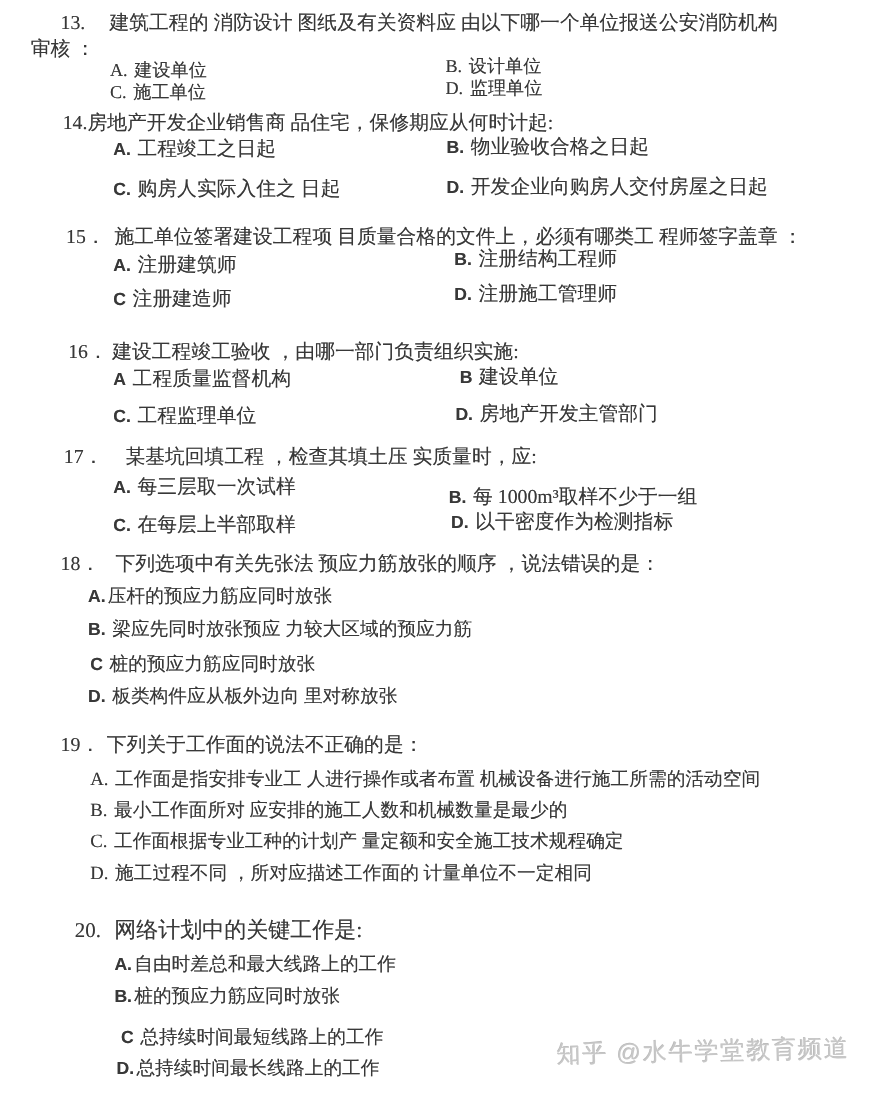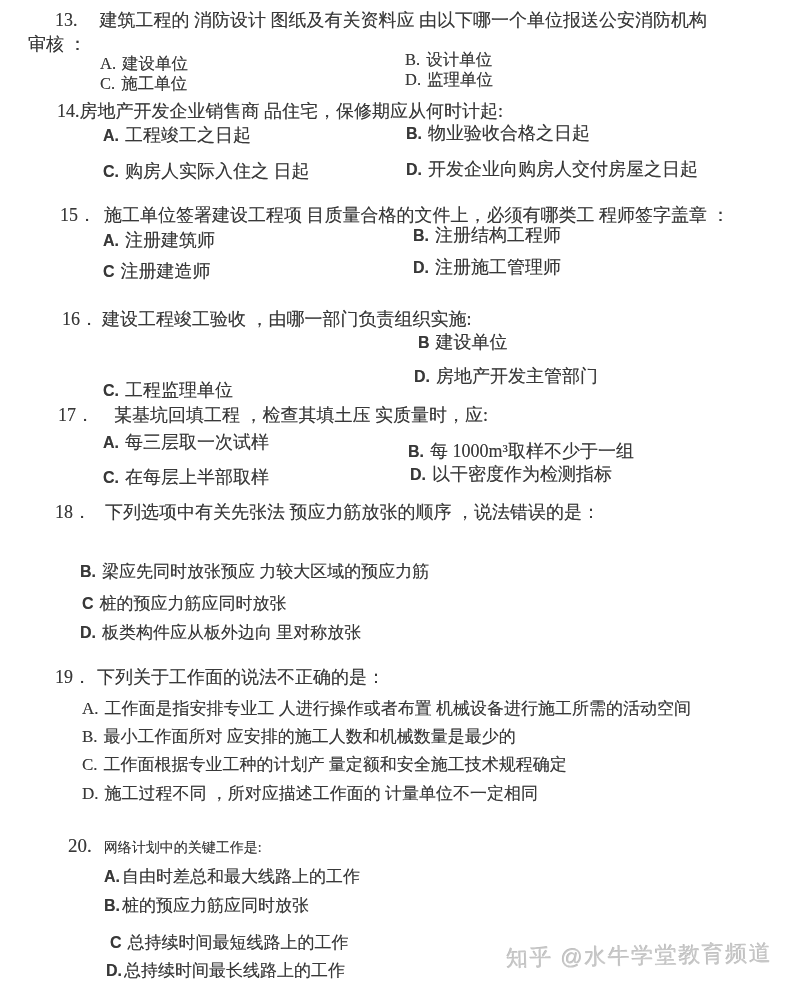--- a/index.html
+++ b/index.html
@@ -87,24 +87,27 @@
   <div class="line opt sans" style="left:103px;top:260px">
     <span class="ol">C</span><span class="ot">注册建造师</span>
   </div>
   <div class="line opt sans" style="left:413px;top:256px">
     <span class="ol">D.</span><span class="ot">注册施工管理师</span>
   </div>
 
   <div class="line" style="left:62px;top:308px">
     <span class="num" style="margin-right:4px">16．</span><span>建设工程竣工验收 ，由哪一部门负责组织实施:</span>
   </div>
+  <div class="line opt sans" style="left:103px;top:333px">
+    <span class="ol">A</span><span class="ot">工程质量监督机构</span>
+  </div>
   <div class="line opt sans" style="left:418px;top:331px">
     <span class="ol">B</span><span class="ot">建设单位</span>
   </div>
-  <div class="line opt sans" style="left:103px;top:379px">
+  <div class="line opt sans" style="left:103px;top:367px">
     <span class="ol">C.</span><span class="ot">工程监理单位</span>
   </div>
   <div class="line opt sans" style="left:414px;top:365px">
     <span class="ol">D.</span><span class="ot">房地产开发主管部门</span>
   </div>
 
   <div class="line" style="left:58px;top:404px">
     <span class="num" style="margin-right:20px">17．</span><span>某基坑回填工程 ，检查其填土压 实质量时，应:</span>
   </div>
   <div class="line opt sans" style="left:103px;top:431px">
@@ -115,20 +118,23 @@
   </div>
   <div class="line opt sans" style="left:103px;top:466px">
     <span class="ol">C.</span><span class="ot">在每层上半部取样</span>
   </div>
   <div class="line opt sans" style="left:410px;top:463px">
     <span class="ol">D.</span><span class="ot">以干密度作为检测指标</span>
   </div>
 
   <div class="line" style="left:55px;top:501px">
     <span class="num" style="margin-right:14px">18．</span><span>下列选项中有关先张法 预应力筋放张的顺序 ，说法错误的是：</span>
+  </div>
+  <div class="line opt sans tight mid" style="left:80px;top:531px">
+    <span class="ol">A.</span><span class="ot">压杆的预应力筋应同时放张</span>
   </div>
   <div class="line opt sans mid" style="left:80px;top:561px">
     <span class="ol">B.</span><span class="ot">梁应先同时放张预应 力较大区域的预应力筋</span>
   </div>
   <div class="line opt sans mid" style="left:82px;top:593px">
     <span class="ol">C</span><span class="ot">桩的预应力筋应同时放张</span>
   </div>
   <div class="line opt sans mid" style="left:80px;top:622px">
     <span class="ol">D.</span><span class="ot">板类构件应从板外边向 里对称放张</span>
   </div>
@@ -143,21 +149,21 @@
     <span class="ol">B.</span><span class="ot">最小工作面所对 应安排的施工人数和机械数量是最少的</span>
   </div>
   <div class="line opt mid" style="left:82px;top:754px">
     <span class="ol">C.</span><span class="ot">工作面根据专业工种的计划产 量定额和安全施工技术规程确定</span>
   </div>
   <div class="line opt mid" style="left:82px;top:783px">
     <span class="ol">D.</span><span class="ot">施工过程不同 ，所对应描述工作面的 计量单位不一定相同</span>
   </div>
 
   <div class="line" style="left:68px;top:834px;font-size:19px">
-    <span class="num" style="margin-right:12px">20.</span><span style="font-size:14px">网络计划中的关键工作是:</span>
+    <span class="num" style="margin-right:12px">20.</span><span style="font-size:20px">网络计划中的关键工作是:</span>
   </div>
   <div class="line opt sans tight mid" style="left:104px;top:866px">
     <span class="ol">A.</span><span class="ot">自由时差总和最大线路上的工作</span>
   </div>
   <div class="line opt sans tight mid" style="left:104px;top:895px">
     <span class="ol">B.</span><span class="ot">桩的预应力筋应同时放张</span>
   </div>
   <div class="line opt sans mid" style="left:110px;top:932px">
     <span class="ol">C</span><span class="ot">总持续时间最短线路上的工作</span>
   </div>

